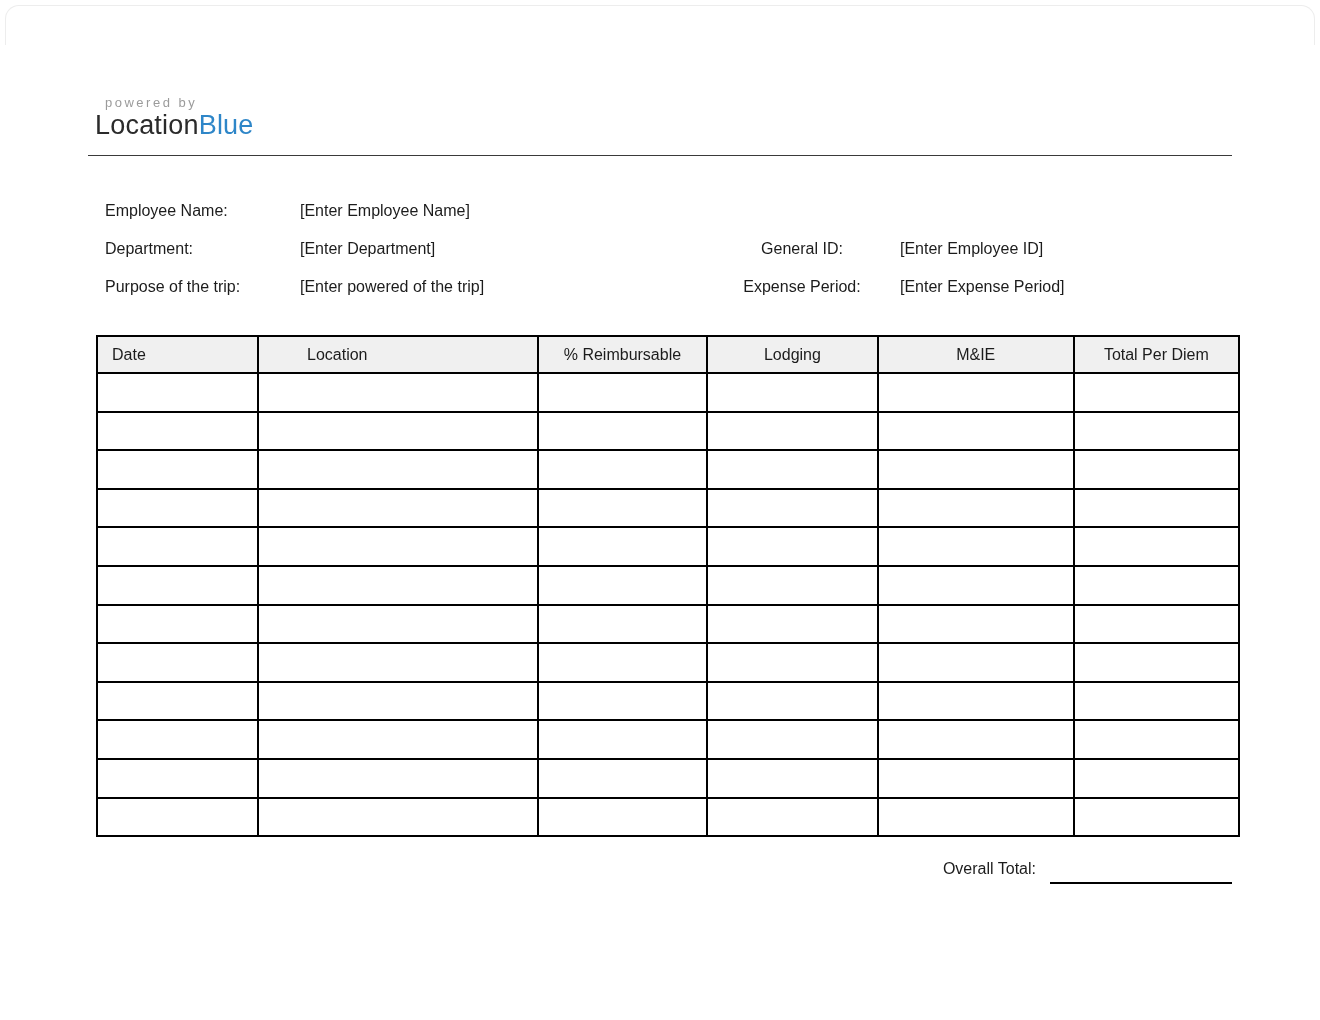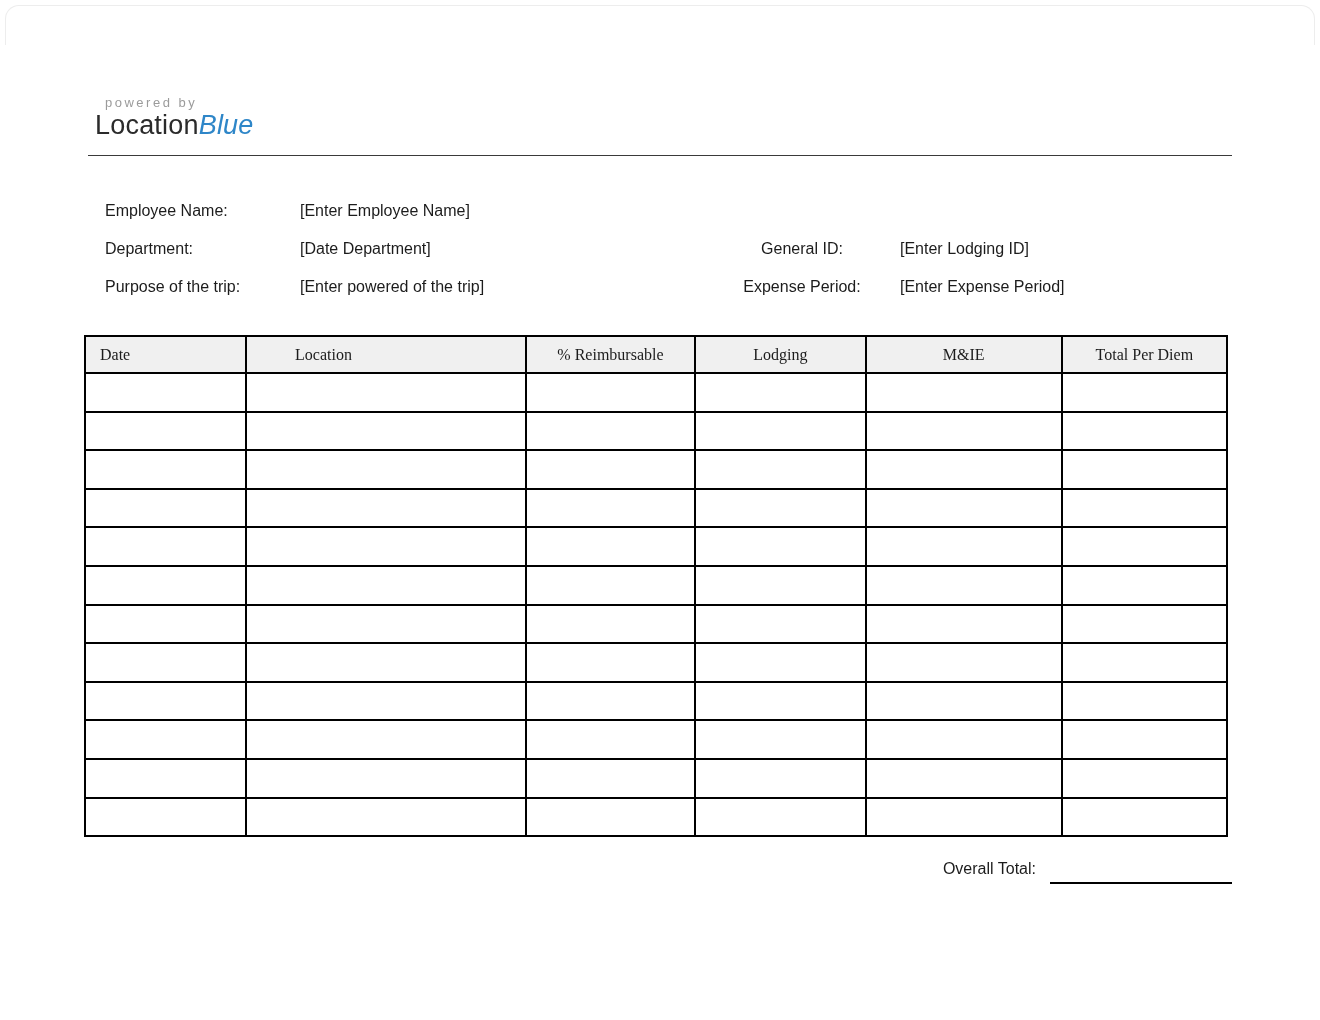--- a/index.html
+++ b/index.html
@@ -40,46 +40,45 @@
   .logo-block { margin-top: 4px; width: 160px; }
   .powered-by {
     font-size: 13px;
     color: #9b9b9b;
     letter-spacing: 2.5px;
     padding-left: 10px;
     line-height: 1.1;
   }
   .brand { font-size: 27px; line-height: 1.15; letter-spacing: 0.2px; }
   .brand-general { color: #2b2b2b; }
-  .brand-blue { color: #2e86c8; font-style: italic; }
+  .brand-blue { color: #2e86c8; }
   .title-rule {
     position: absolute;
     top: 155px; left: 88px;
     width: 1144px;
     border-top: 1.5px solid #3a3a3a;
   }
   .field-row { position: absolute; font-size: 16px; line-height: 20px; }
   .f-label { position: absolute; white-space: nowrap; color: #1c1c1c; }
   .f-value { position: absolute; white-space: nowrap; color: #1c1c1c; }
   .row-1 { top: 201px; }
   .row-2 { top: 239px; }
   .row-3 { top: 277px; }
   .lab-left  { left: 105px; }
   .val-left  { left: 300px; }
   .lab-right { left: 720px; width: 164px; text-align: center; }
   .val-right { left: 900px; }
 
   table.per-diem {
     position: absolute;
-    top: 335px; left: 84px;
+    top: 335px; left: 96px;
     width: 1144px;
     border-collapse: collapse;
     table-layout: fixed;
     font-size: 16px;
-    font-family: Liberation Serif, serif;
   }
   table.per-diem th, table.per-diem td {
     border: 2px solid #000000;
     padding: 0 14px;
   }
   table.per-diem thead tr { height: 37px; }
   table.per-diem tbody tr { height: 38.6px; }
   table.per-diem th {
     background: #f0f0f0;
     font-weight: 400;
@@ -127,23 +126,23 @@
 
   <div class="title-rule"></div>
 
   <div class="field-row row-1">
     <span class="f-label lab-left">Employee Name:</span>
     <span class="f-value val-left">[Enter Employee Name]</span>
   </div>
 
   <div class="field-row row-2">
     <span class="f-label lab-left">Department:</span>
-    <span class="f-value val-left">[Date Department]</span>
+    <span class="f-value val-left">[Enter Department]</span>
     <span class="f-label lab-right">General ID:</span>
-    <span class="f-value val-right">[Enter Lodging ID]</span>
+    <span class="f-value val-right">[Enter Employee ID]</span>
   </div>
 
   <div class="field-row row-3">
     <span class="f-label lab-left">Purpose of the trip:</span>
     <span class="f-value val-left">[Enter powered of the trip]</span>
     <span class="f-label lab-right">Expense Period:</span>
     <span class="f-value val-right">[Enter Expense Period]</span>
   </div>
 
   <table class="per-diem">

